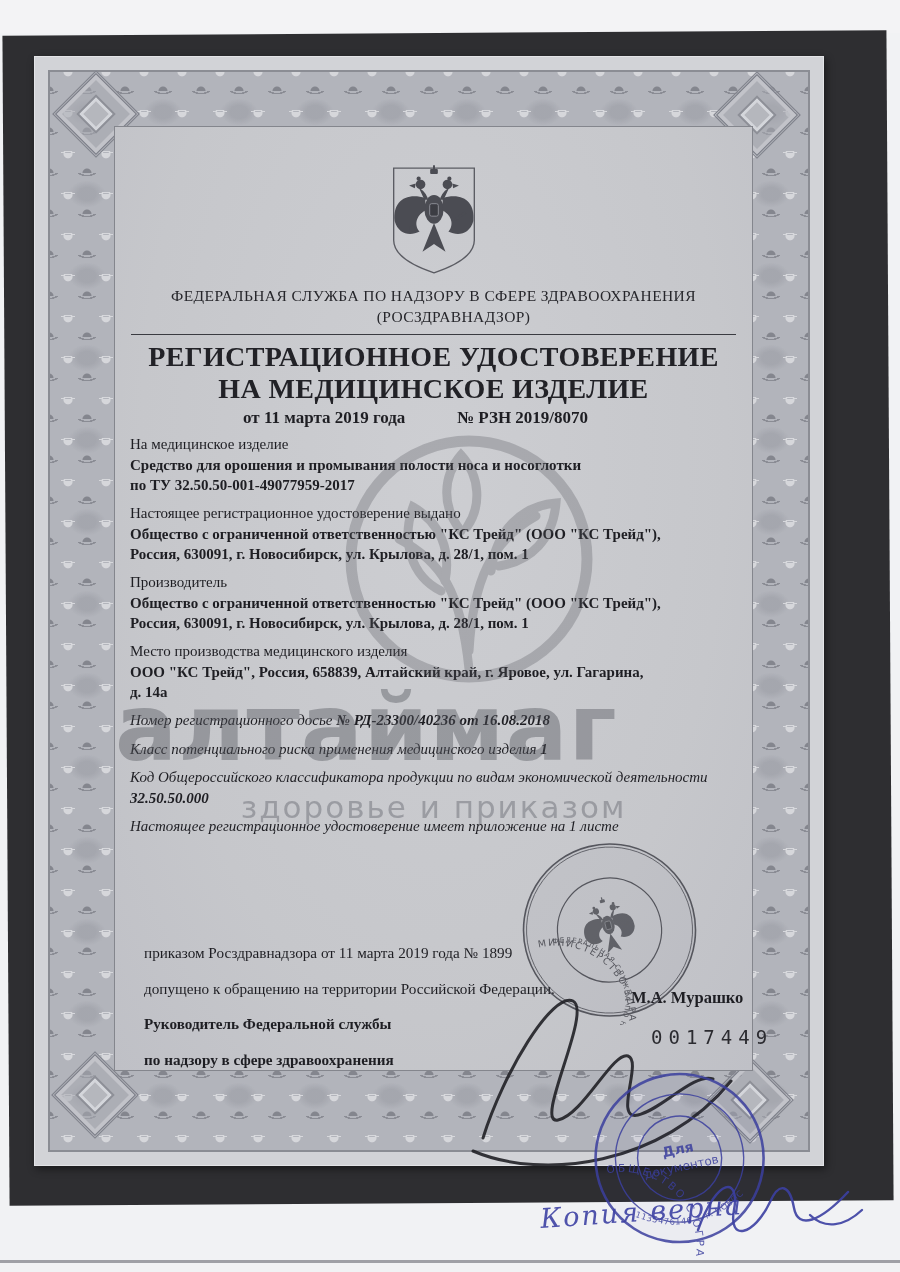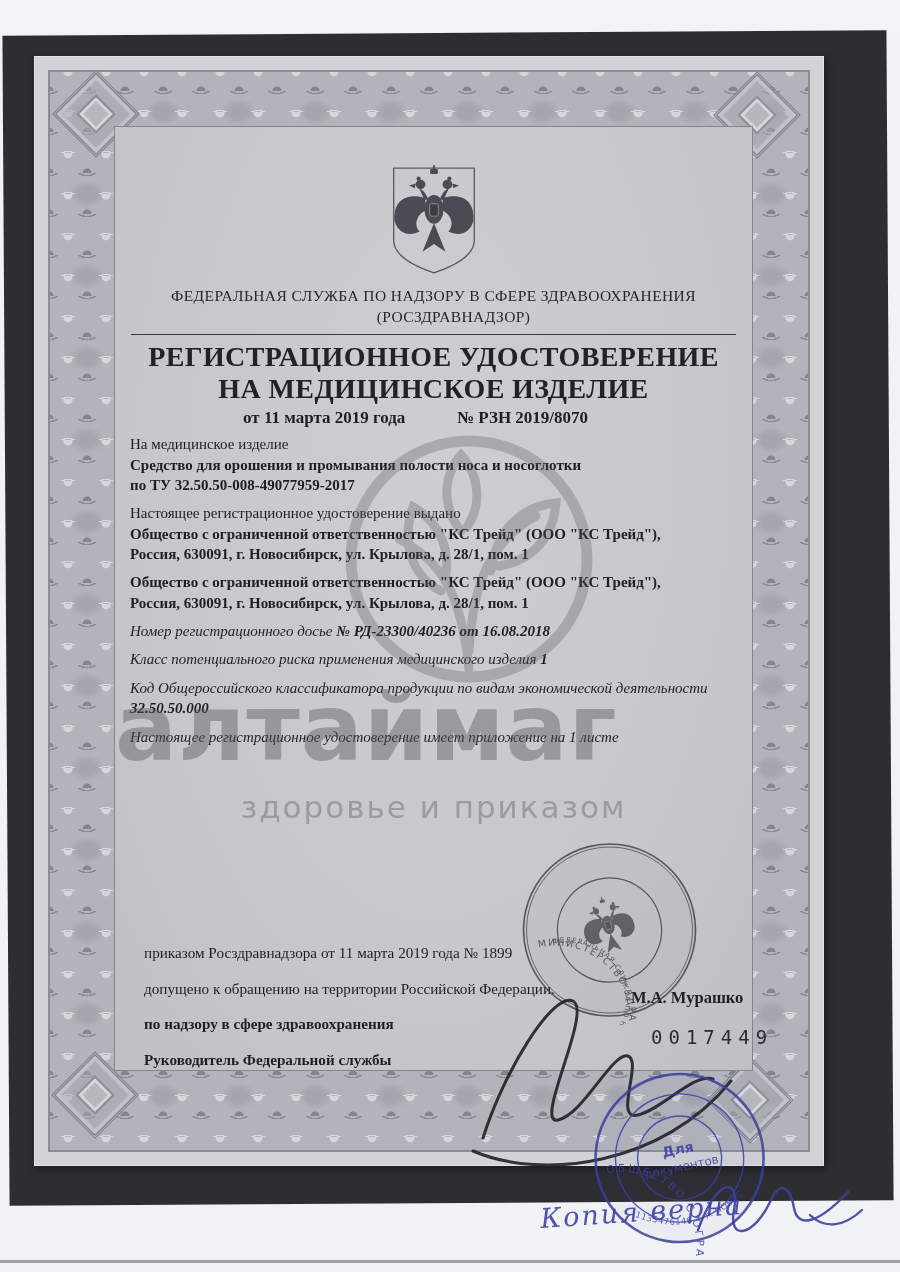--- a/index.html
+++ b/index.html
@@ -133,30 +133,36 @@
 
       <div class="datebox">
         <span class="d1">от 11 марта 2019 года</span>
         <span class="d2">№  РЗН 2019/8070</span>
       </div>
 
       <div class="flow">
         <div class="field">
           <p class="flabel">На медицинское изделие</p>
           <p class="fvalue">Средство для орошения и промывания полости носа и носоглотки
-по ТУ 32.50.50-008-49077959-2017</p>
+по ТУ 32.50.50-001-49077959-2017</p>
         </div>
         <div class="field">
           <p class="flabel">Настоящее регистрационное удостоверение выдано</p>
           <p class="fvalue">Общество с ограниченной ответственностью "КС Трейд" (ООО "КС Трейд"),
 Россия, 630091, г. Новосибирск, ул. Крылова, д. 28/1, пом. 1</p>
         </div>
         <div class="field">
+          <p class="flabel">Производитель</p>
           <p class="fvalue">Общество с ограниченной ответственностью "КС Трейд" (ООО "КС Трейд"),
 Россия, 630091, г. Новосибирск, ул. Крылова, д. 28/1, пом. 1</p>
+        </div>
+        <div class="field">
+          <p class="flabel">Место производства медицинского изделия</p>
+          <p class="fvalue">ООО "КС Трейд", Россия, 658839, Алтайский край, г. Яровое, ул. Гагарина,
+д. 14а</p>
         </div>
         <p class="frow">
           <span>Номер регистрационного досье</span>
           <b>№ РД-23300/40236 от 16.08.2018</b>
         </p>
         <p class="frow">
           <span>Класс потенциального риска применения медицинского изделия</span>
           <b>1</b>
         </p>
         <p class="frow">
@@ -179,22 +185,22 @@
             <path d="M140,120 C120,95 122,65 140,44 C160,66 160,96 146,116"></path>
           </g>
         </svg>
       </div>
       <div class="wm-brand">алтаймаг</div>
       <div class="wm-tagline">здоровье и приказом</div>
 
       <div class="footer">
         <p>приказом Росздравнадзора от 11 марта 2019 года № 1899</p>
         <p>допущено к обращению на территории Российской Федерации.</p>
+        <p class="bold" style="margin-top:3px;">Руководитель Федеральной службы</p>
         <p class="bold">по надзору в сфере здравоохранения</p>
-        <p class="bold" style="margin-top:3px;">Руководитель Федеральной службы</p>
       </div>
       <div class="signer-name">М.А. Мурашко</div>
       <div class="serial">0017449</div>
 
       <div class="seal">
         <svg width="190" height="190" viewBox="0 0 190 190">
           <circle cx="95" cy="95" r="86" fill="rgba(60,61,70,.05)" stroke="#3d3e46" stroke-width="1.6"></circle>
           <circle cx="95" cy="95" r="83" fill="none" stroke="#3d3e46" stroke-width=".8"></circle>
           <circle cx="95" cy="95" r="52" fill="none" stroke="#3d3e46" stroke-width="1.2"></circle>
           <path id="msr1" d="M 22 95 A 73 73 0 1 1 21.9 95" fill="none"></path>

